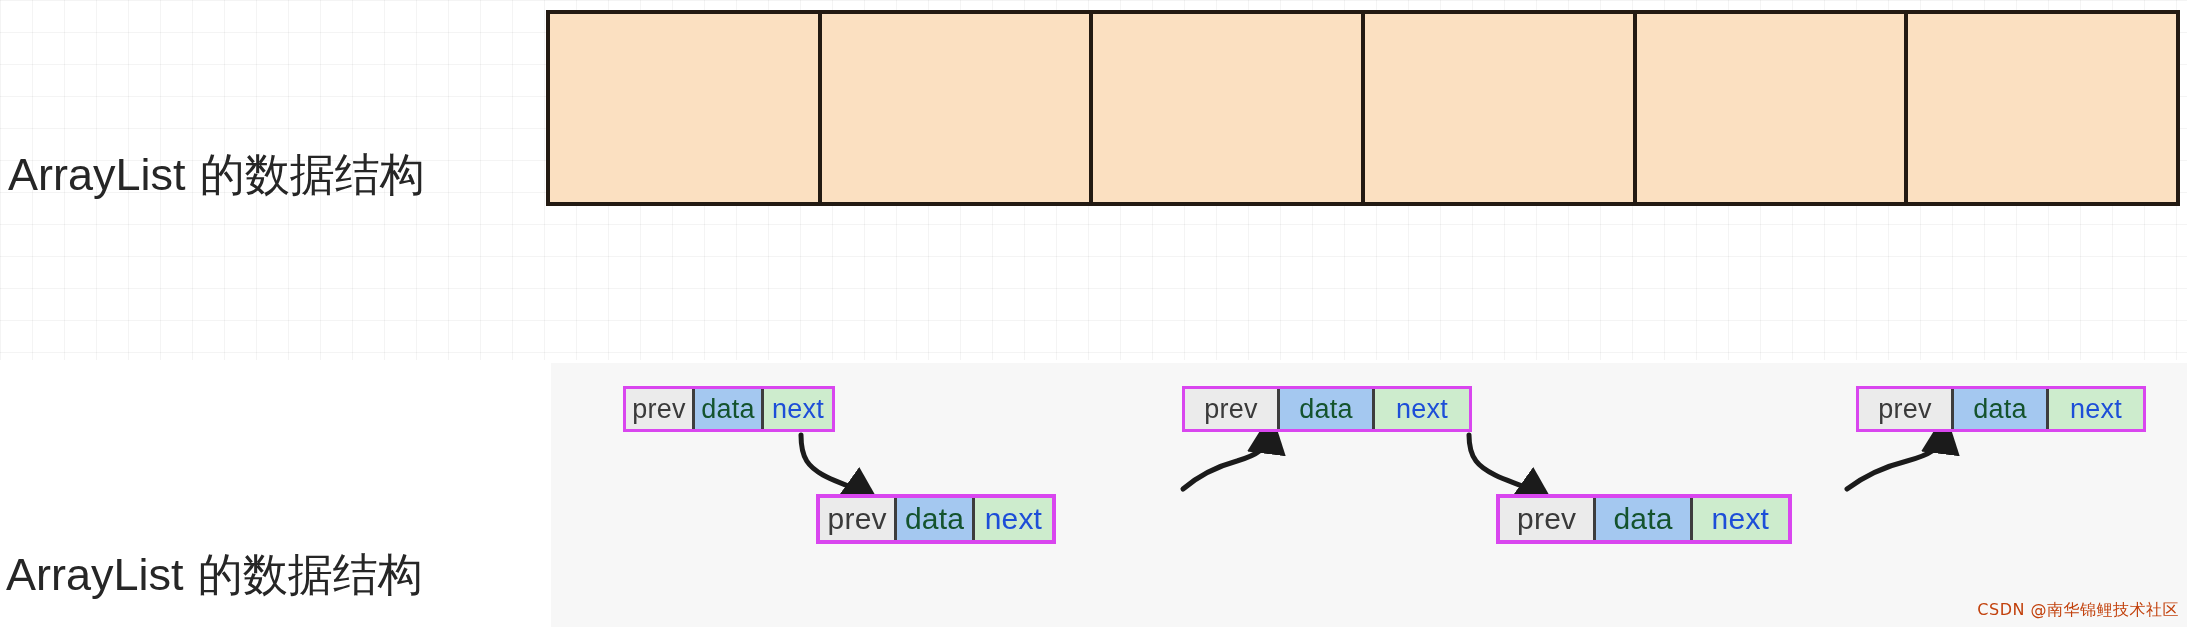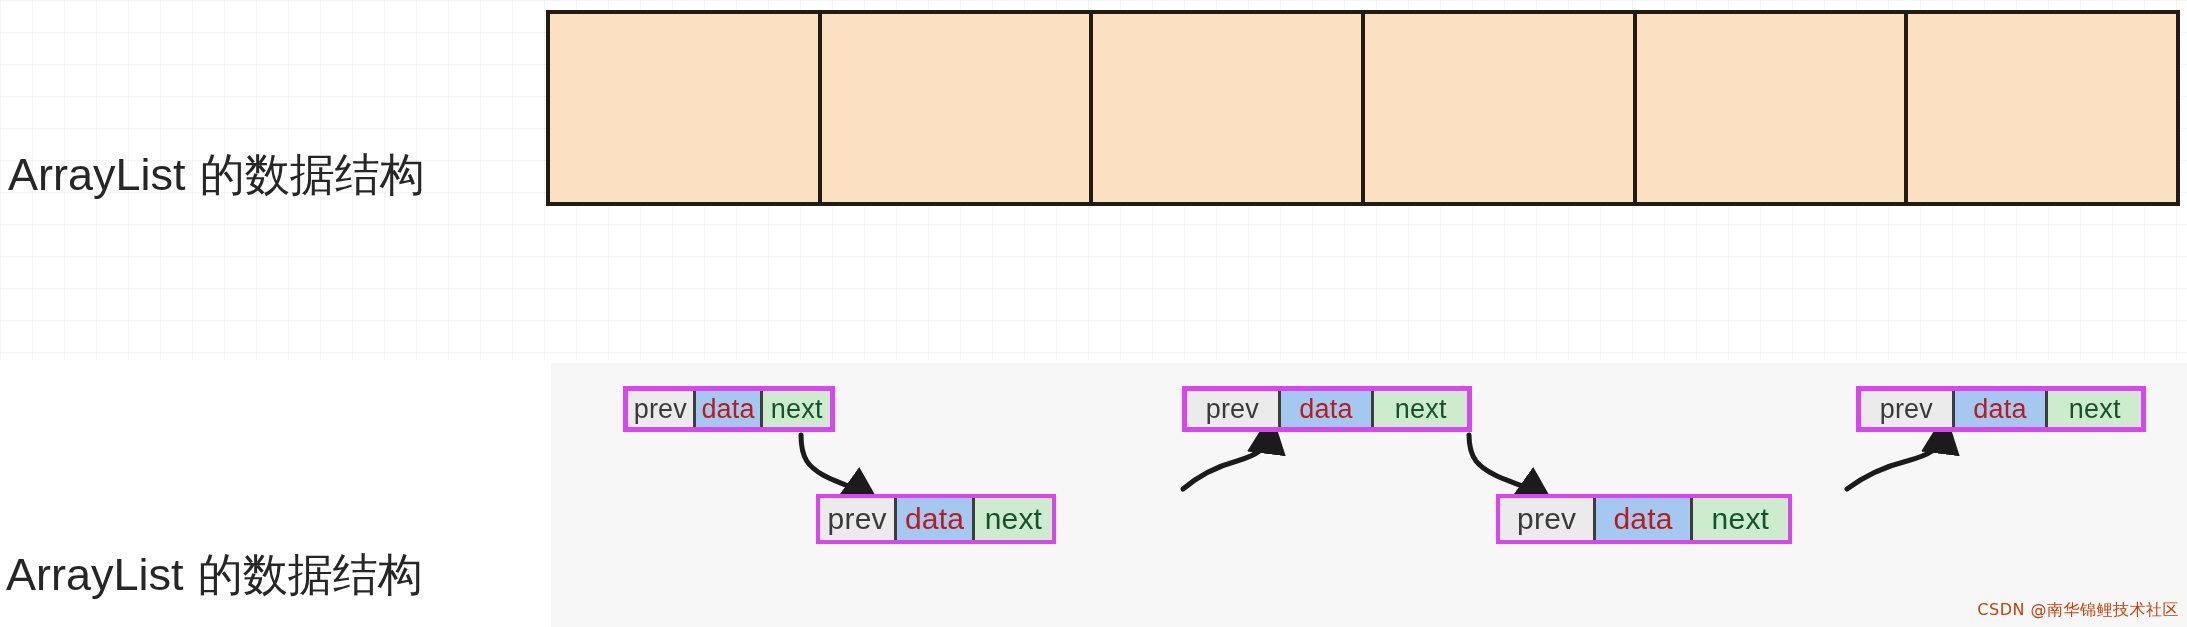--- a/index.html
+++ b/index.html
@@ -88,21 +88,21 @@
     width: 1636px;
     height: 264px;
     background: #f7f7f7;
     overflow: hidden;
   }
 
   
   .node {
     position: absolute;
     display: flex;
-    border: 5px solid #d946ef;
+    border: 3px solid #d946ef;
     box-sizing: border-box;
     height: 46px;
     background: #ffffff;
   }
   .node.big {
     height: 50px;
     border-width: 4px;
   }
   .cell {
     display: flex;
@@ -116,26 +116,26 @@
   .node.big .cell {
     font-size: 30px;
   }
   .cell-prev {
     background: #ebebeb;
     color: #3a3a3a;
     border-right: 3px solid #3d3d3d;
   }
   .cell-data {
     background: #a4c8f0;
-    color: #b91c1c;
+    color: #14532d;
     border-right: 3px solid #3d3d3d;
   }
   .cell-next {
     background: #cdeccd;
-    color: #14532d;
+    color: #1d4ed8;
   }
 
   
   #arrow-layer {
     position: absolute;
     left: 0;
     top: 0;
     width: 1636px;
     height: 264px;
     pointer-events: none;

